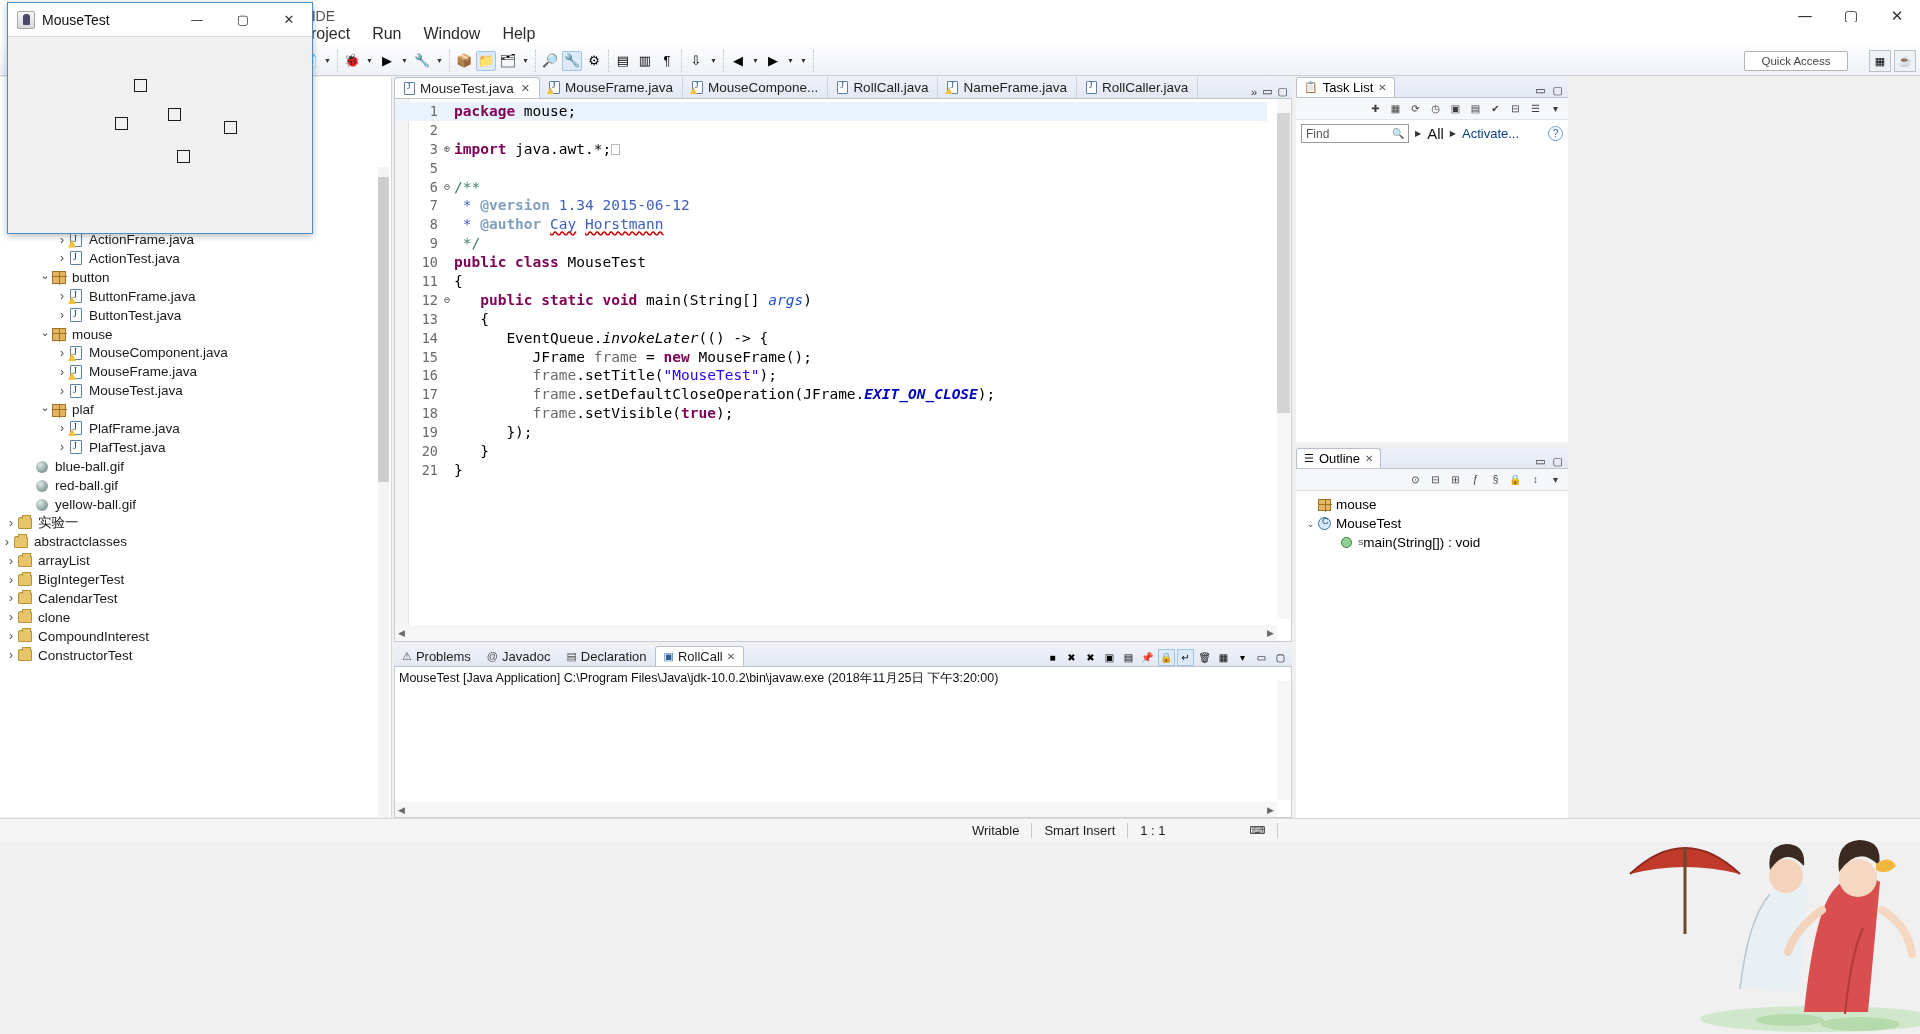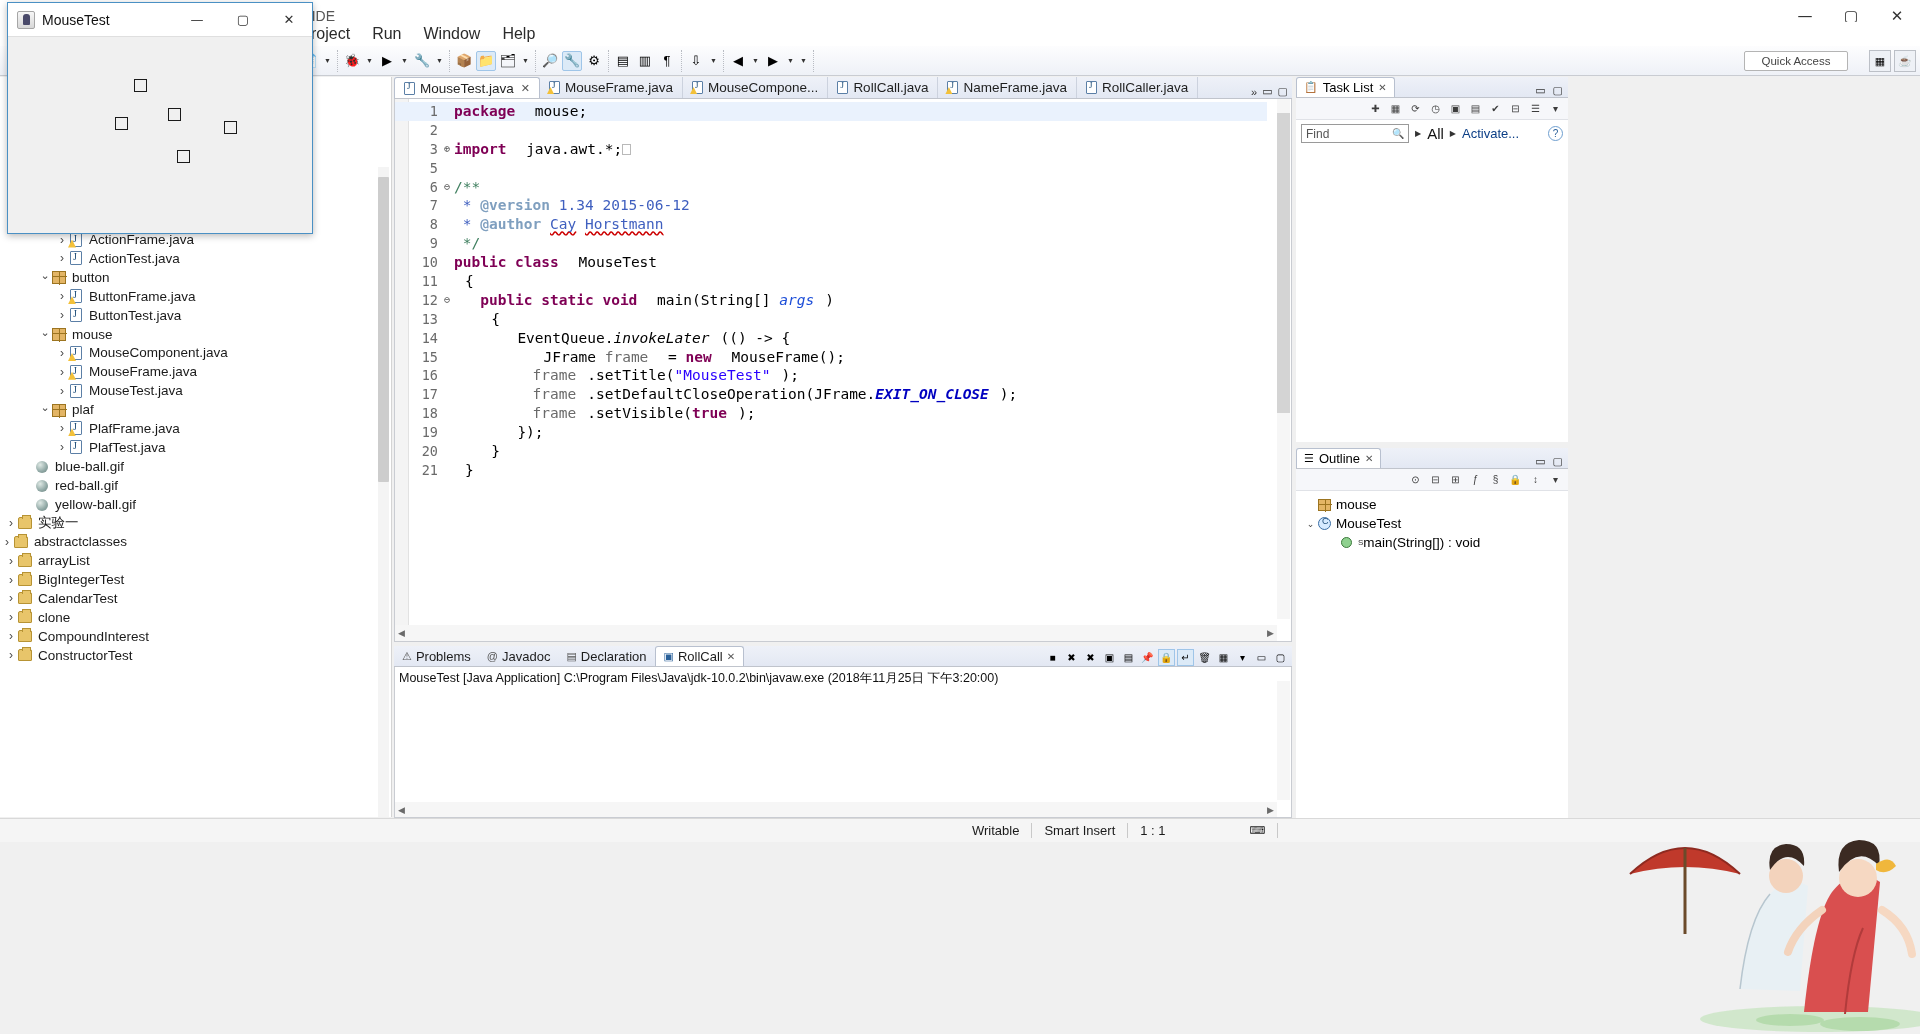--- a/index.html
+++ b/index.html
@@ -164,21 +164,21 @@
     font-size: 13.5px; font-family:"DejaVu Sans Mono",monospace; flex:0 0 47px; }
   .fold { width: 10px; color: #555; font-size: 10px; flex: 0 0 10px; text-align:center; }
   .ctext { padding-left: 2px; }
   .kw { color: #7f0055; font-weight: bold; }
   .str { color: #2a00ff; }
   .cmt { color: #3f7f5f; }
   .jdoc { color: #3f5fbf; }
   .jdtag { color: #7f9fbf; font-weight: bold; }
   .ital { font-style: italic; }
   .stat { color: #0000c0; font-style: italic; font-weight: bold; }
-  .plain { color: #000; margin-left: 11px; }
+  .plain { color: #000; }
   .sq { text-decoration: underline wavy #c00; text-decoration-skip-ink: none; }
   .ph { display:inline-block;width:9px;height:11px;border:1px solid #b9b9b9;vertical-align:-1px;}
 
   .code-vscroll { position:absolute; right:1px; top:0; bottom:22px; width:13px; background:#f6f6f6;}
   .cv-thumb { position:absolute; left:0; top:14px; width:13px; height:300px; background:#d4d4d4;}
   .code-hscroll { position:absolute; left:0; right:14px; bottom:0; height:16px; background:#f6f6f6;
     display:flex; align-items:center; justify-content:space-between; padding:0 3px;}
   .hs-arrow { font-size:9px; color:#6a6a6a; }
 
   

